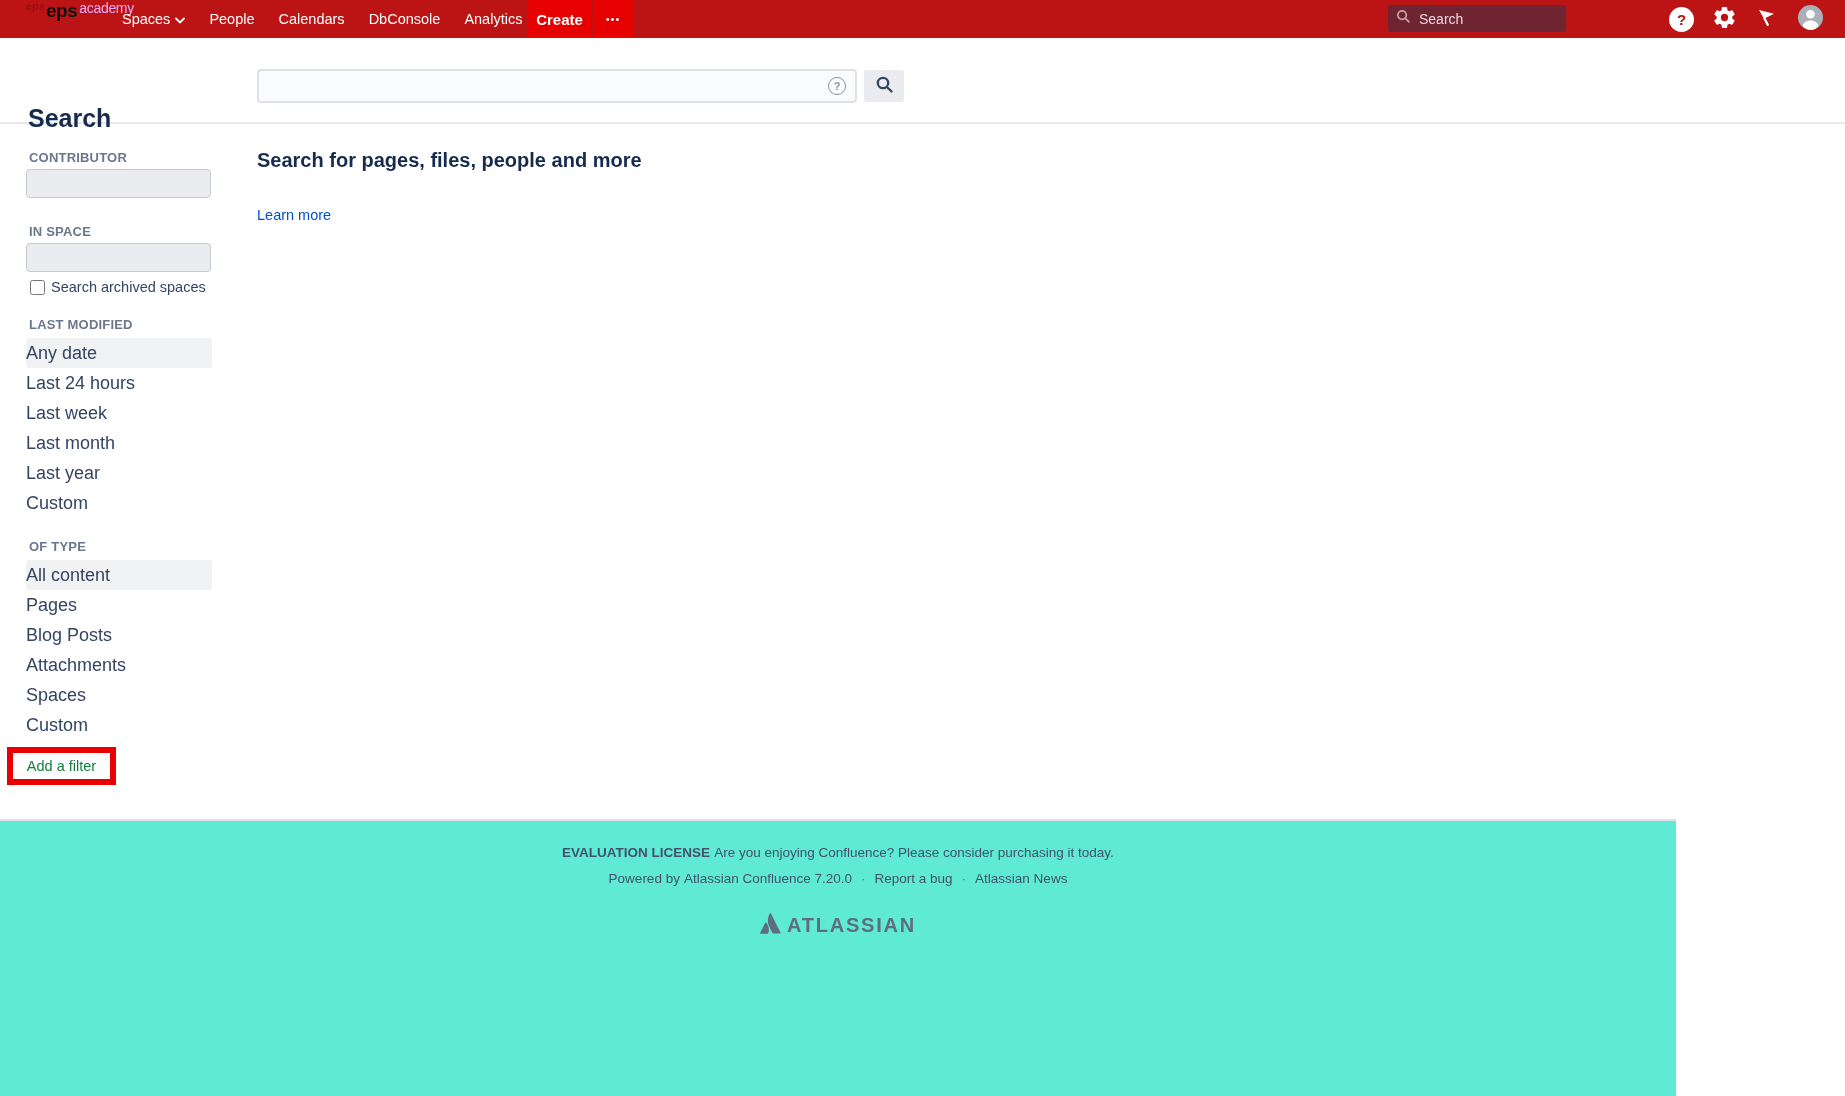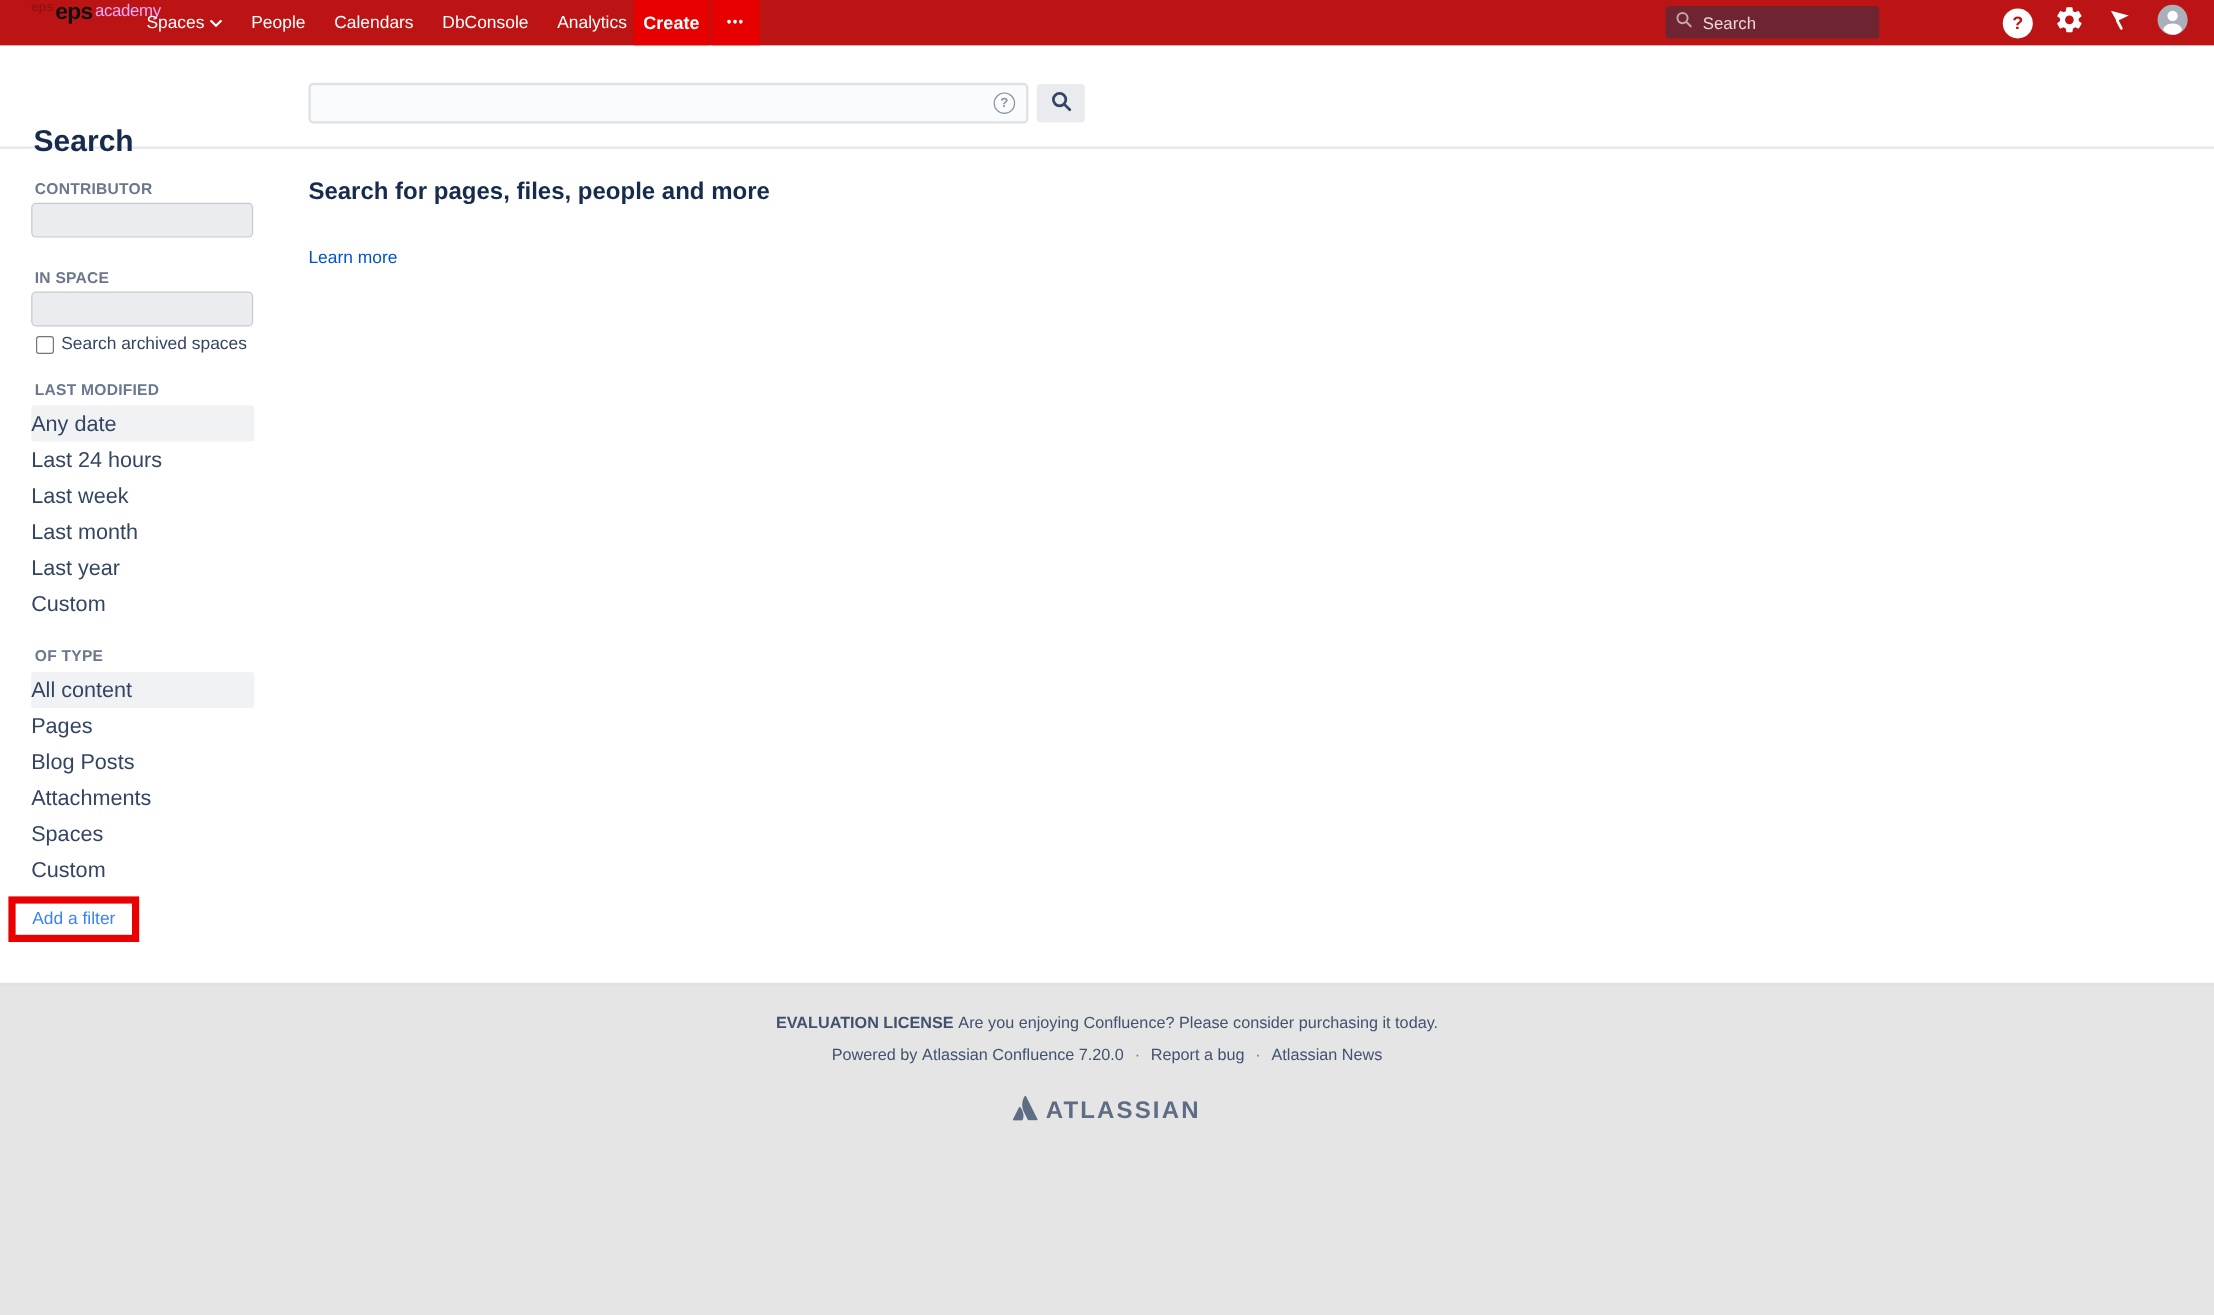--- a/index.html
+++ b/index.html
@@ -103,40 +103,40 @@
   .side-item {
     height: 30px; line-height: 30px; padding-left: 0; font-size: 18px;
     color: #344563; cursor: pointer; border-radius: 3px;
   }
   .side-item.selected { background: #f1f2f4; }
   .add-filter-highlight {
     position: absolute; left: 7px; top: 747px; width: 109px; height: 38px;
     border: 6px solid #ea0000; background: #ffffff;
     display: flex; align-items: center; justify-content: center;
   }
-  .add-filter-link { font-size: 14.5px; color: #3b82f6; text-decoration: none; cursor: pointer; }
+  .add-filter-link { font-size: 14.5px; color: #15803d; text-decoration: none; cursor: pointer; }
 
   
   .main-heading {
     position: absolute; left: 257px; top: 149px;
     font-size: 20px; font-weight: bold; color: #172b4d;
   }
   .main-desc {
     position: absolute; left: 257px; top: 187px;
     font-size: 14.5px; color: #172b4d;
   }
   .learn-more {
     position: absolute; left: 257px; top: 207px;
     font-size: 14.5px; color: #0052cc; text-decoration: none; cursor: pointer;
   }
 
   
   .footer {
-    position: absolute; left: 0; top: 819px; width: 1845px; height: 277px;
-    background: #e5e5e5; border-top: 2px solid #e0e2e6;
+    position: absolute; left: 0; top: 819px; width: 1676px; height: 277px;
+    background: #5eead4; border-top: 2px solid #e0e2e6;
     display: flex; flex-direction: column; align-items: center;
   }
   .footer-license { margin-top: 24px; font-size: 13.5px; color: #42526e; }
   .footer-license b { font-weight: bold; }
   .footer-license span { margin-left: 4px; }
   .footer-links { margin-top: 11px; font-size: 13.5px; color: #42526e; display: flex; align-items: center; text-align: center; }
   .footer-links .sep { margin: 0 9px; color: #6b778c; }
   .footer-links a { color: #42526e; text-decoration: none; cursor: pointer; }
   .footer-links .plain { margin-right: 4px; }
   .brand-row { margin-top: 27px; display: flex; align-items: center; gap: 6px; }

